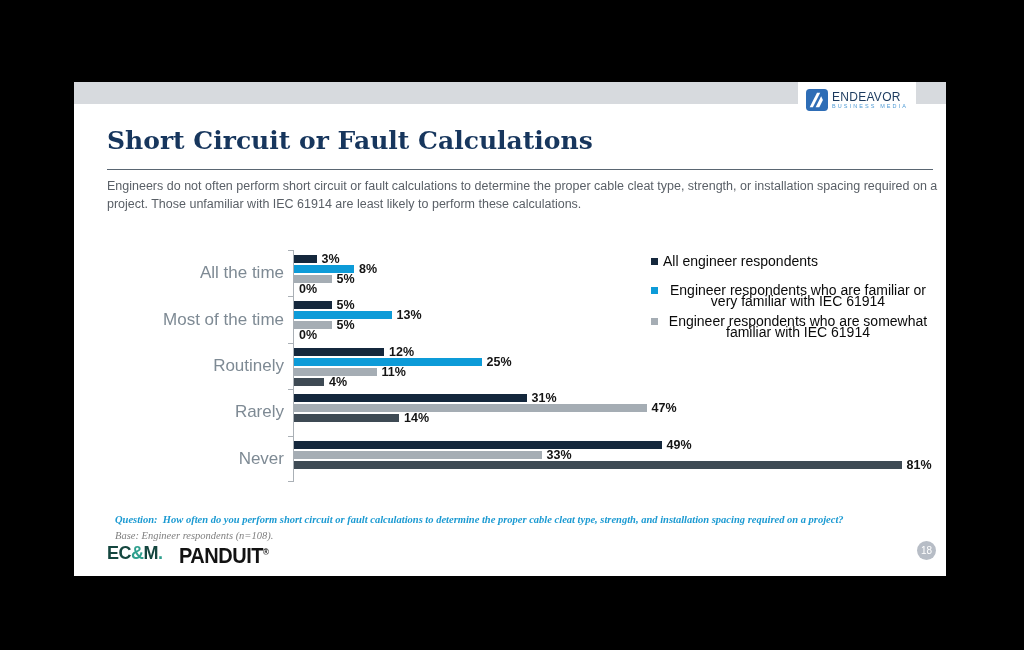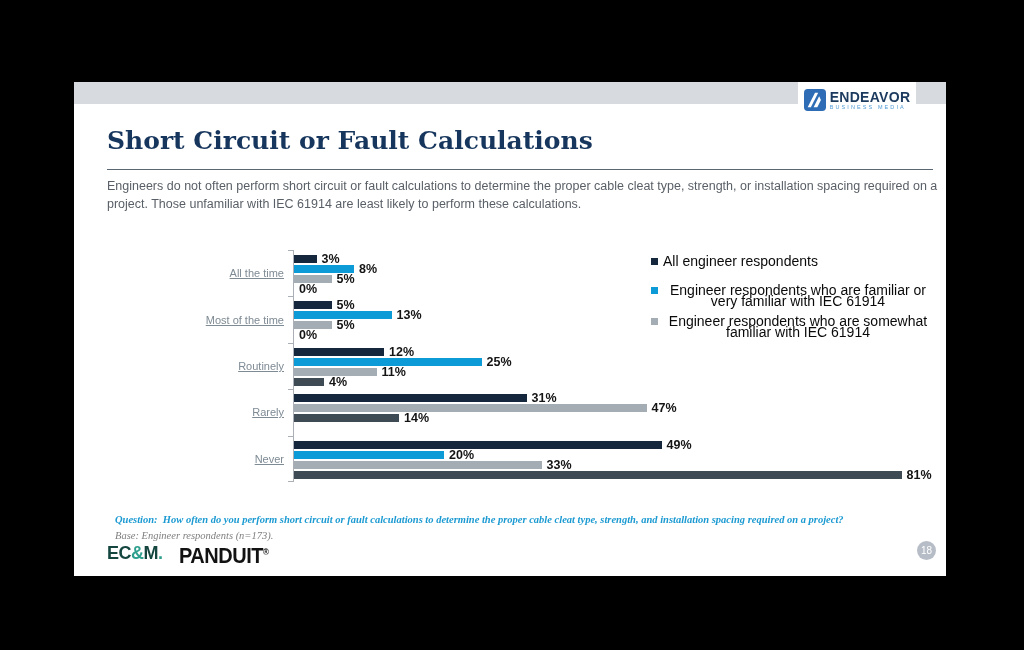--- a/index.html
+++ b/index.html
@@ -2,34 +2,34 @@
 <html><head>
 <meta charset="utf-8">
 <style>
   html,body{margin:0;padding:0;background:#000;width:1024px;height:650px;overflow:hidden;}
   .slide{position:absolute;left:74px;top:82px;width:872px;height:494px;background:#ffffff;
          font-family:"Liberation Sans",sans-serif;}
   .topbar{position:absolute;top:0;left:0;right:0;height:22px;background:#d7dade;}
   .logo-box{position:absolute;top:0;left:724px;width:118px;height:36px;background:#fff;
             display:flex;align-items:center;justify-content:center;gap:4px;}
   .logo-text{display:flex;flex-direction:column;line-height:1;}
-  .logo-word{font-weight:bold;font-size:14px;color:#1b3a5e;letter-spacing:.3px;}
+  .logo-word{font-weight:normal;font-size:12px;color:#1b3a5e;letter-spacing:.3px;}
   .logo-tag{font-size:5.5px;color:#4f9bd5;letter-spacing:2.1px;margin-top:1px;}
   .title{position:absolute;left:33px;top:44px;font-family:"DejaVu Serif",serif;font-weight:bold;
          font-size:25px;color:#17365d;}
   .rule{position:absolute;left:33px;top:87px;width:826px;height:1px;background:#5a6672;}
   .subtitle{position:absolute;left:33px;top:95px;width:838px;margin:0;
             font-size:12.5px;line-height:1.45;color:#595f66;}
   
   .chart{position:absolute;left:0;top:168px;width:872px;height:234px;}
   .plot{position:absolute;left:0;top:0;width:872px;}
   .plot::after{content:"";position:absolute;left:214px;bottom:0;width:6px;height:1px;background:#aab0b6;}
   .group{display:flex;align-items:stretch;height:46.4px;}
-  .cat-label{width:210px;padding-right:9px;color:#7e8a94;font-size:11px;
-             display:flex;align-items:center;justify-content:flex-end;text-decoration:underline;}
+  .cat-label{width:210px;padding-right:9px;color:#7e8a94;font-size:17px;
+             display:flex;align-items:center;justify-content:flex-end;}
   .bars{flex:1;border-left:1px solid #aab0b6;padding-top:5px;position:relative;}
   .bars::before{content:"";position:absolute;left:-6px;top:0;width:6px;height:1px;background:#aab0b6;}
   .bar-row{display:flex;align-items:center;height:8px;margin-bottom:2px;}
   .bar{height:8px;flex:none;}
   .val{margin-left:5px;font-weight:bold;font-size:12.5px;color:#141414;white-space:nowrap;line-height:8px;}
   
   .legend{position:absolute;left:577px;top:6px;width:292px;font-size:14px;color:#0a0a0a;}
   .legend-item{display:flex;align-items:flex-start;margin-bottom:8px;}
   .legend-item:first-child{margin-bottom:17px;}
   .swatch{width:7px;height:7px;margin:2px 5px 0 0;flex:none;}
@@ -153,24 +153,20 @@
           </div>
         </div>
         <div class="group">
           <div class="cat-label">Never</div>
           <div class="bars">
             <div class="bar-row">
               <div class="bar" style="width: 367.5px; background: rgb(20, 39, 60);"></div>
               <span class="val">49%</span>
             </div>
             <div class="bar-row">
-              <div class="bar" style="width: 150px; background: rgb(13, 155, 216);"></div>
-              <span class="val">20%</span>
-            </div>
-            <div class="bar-row">
               <div class="bar" style="width: 247.5px; background: rgb(165, 173, 180);"></div>
               <span class="val">33%</span>
             </div>
             <div class="bar-row">
               <div class="bar" style="width: 607.5px; background: rgb(62, 74, 84);"></div>
               <span class="val">81%</span>
             </div>
           </div>
         </div>
       </div>
@@ -184,19 +180,19 @@
           <span class="legend-text">Engineer respondents who are familiar or very familiar with IEC 61914</span>
         </div>
         <div class="legend-item">
           <span class="swatch" style="background: rgb(165, 173, 180);"></span>
           <span class="legend-text">Engineer respondents who are somewhat familiar with IEC 61914</span>
         </div>
       </div>
   </div>
 
   <p class="question">Question:  How often do you perform short circuit or fault calculations to determine the proper cable cleat type, strength, and installation spacing required on a project?</p>
-  <p class="base">Base: Engineer respondents (n=173).</p>
+  <p class="base">Base: Engineer respondents (n=108).</p>
 
   <div class="ecm"><span class="dk">EC</span><span class="tl">&amp;</span><span class="dk">M</span><span class="tl">.</span></div>
   <div class="panduit"><span>PANDUIT</span><sup>®</sup></div>
 
   <div class="page-num">18</div>
 </div>
 
 </body></html>

